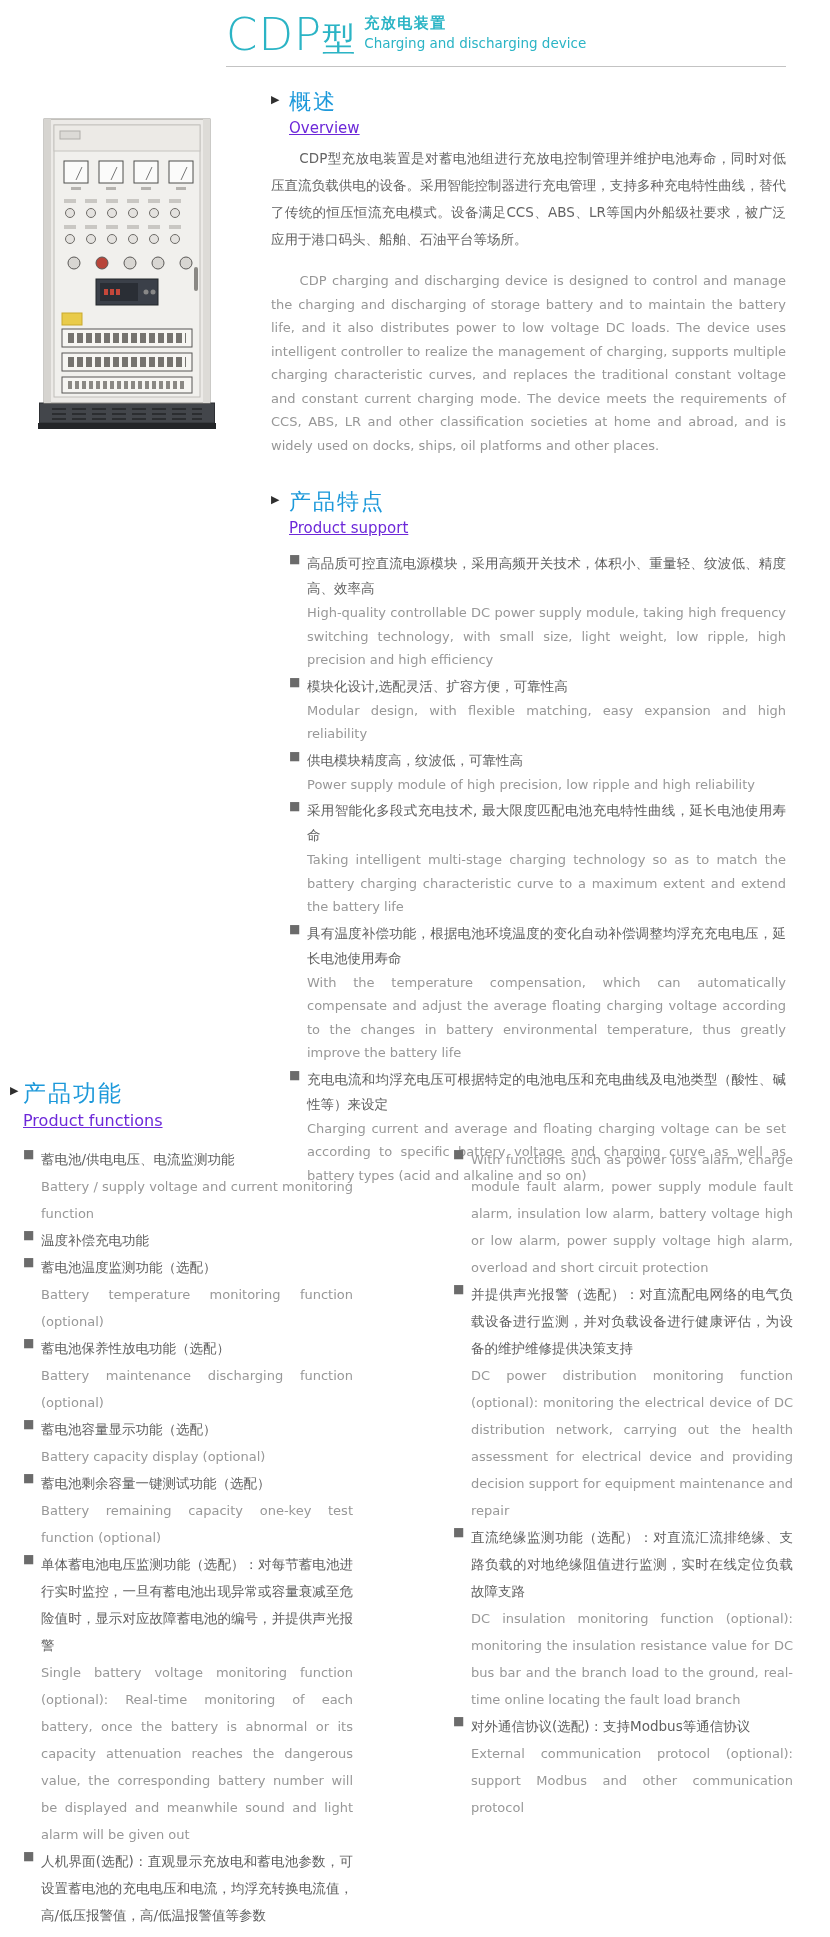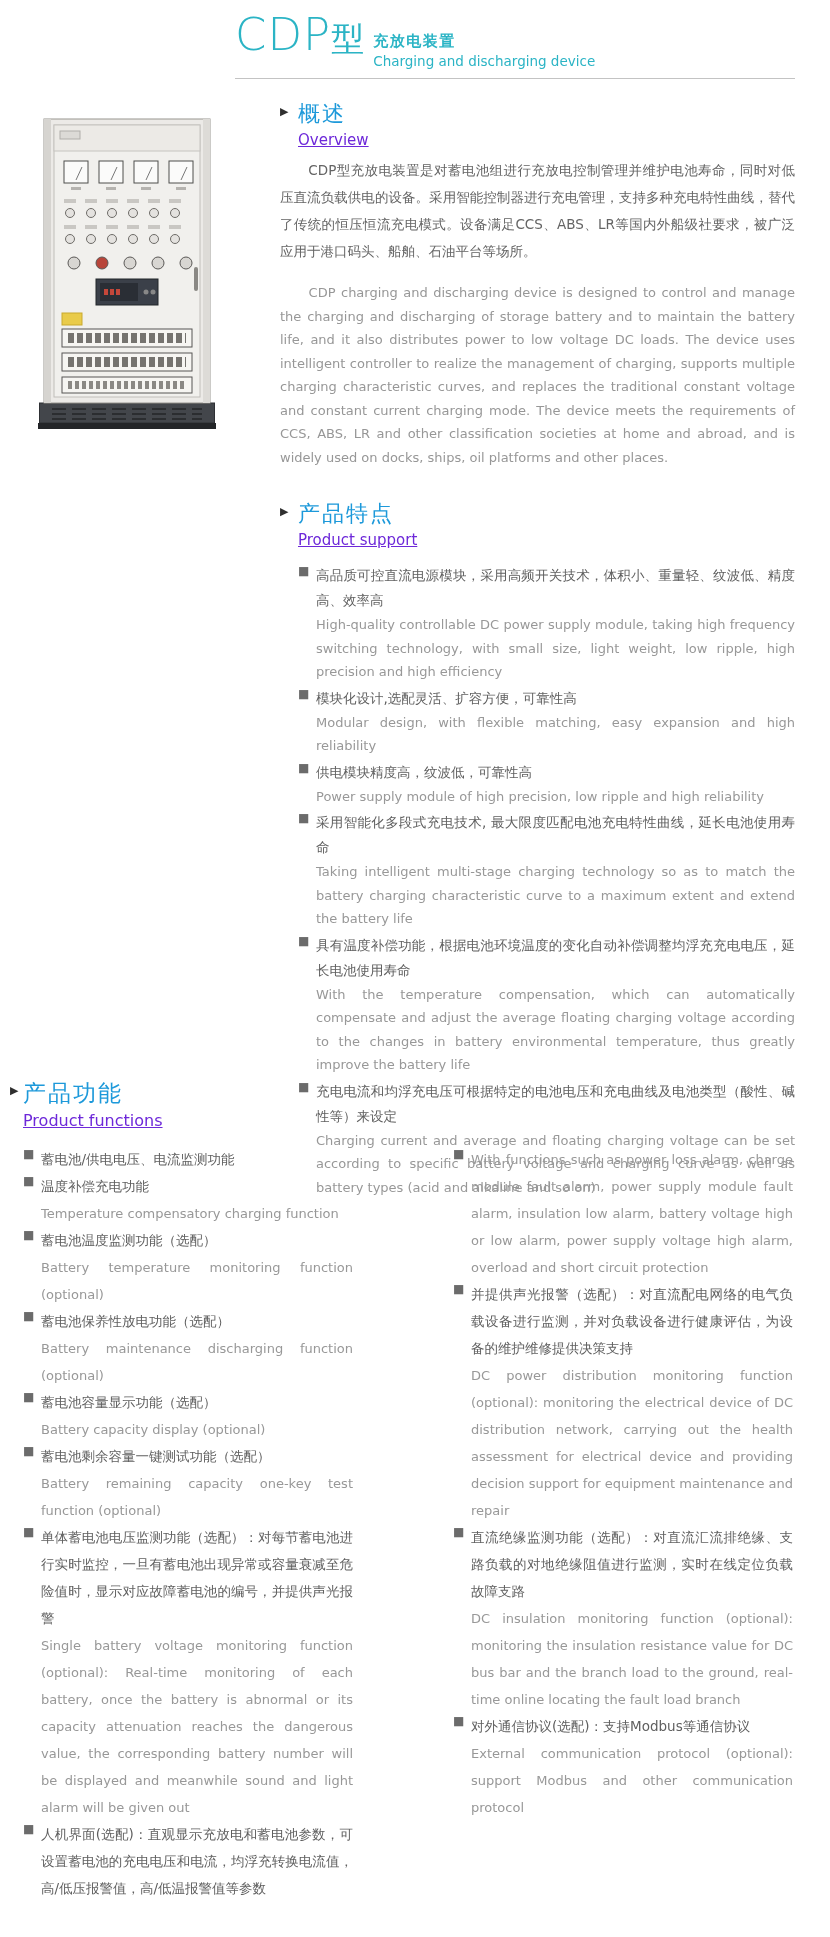--- a/index.html
+++ b/index.html
@@ -1,25 +1,25 @@
 <!DOCTYPE html>
 <html><head>
 <meta charset="utf-8">
 <style>
   html,body{margin:0;padding:0;background:#ffffff;}
   .page{position:relative;width:830px;height:1937px;background:#fff;overflow:hidden;
         font-family:"DejaVu Sans","Liberation Sans",sans-serif;-webkit-font-smoothing:antialiased;}
 
   
-  .topcol{position:absolute;left:235px;top:12px;width:560px;}
+  .topcol{position:absolute;left:226px;top:12px;width:560px;}
   .titlerow{display:flex;align-items:flex-start;}
   .model{line-height:1;white-space:nowrap;}
   .m1{font-size:45px;font-weight:300;color:#2bb4c5;letter-spacing:1px;}
   .m2{font-size:33px;font-weight:300;color:#2bb4c5;}
-  .subtitle{margin-left:9px;margin-top:20px;}
+  .subtitle{margin-left:9px;margin-top:2px;}
   .sub-zh{font-size:15px;color:#2bb4c5;letter-spacing:1.5px;font-weight:bold;}
   .sub-en{font-size:13.5px;color:#2bb4c5;margin-top:2px;}
   .rule{border-top:1px solid #c3c3c3;margin-top:9px;}
 
   
   .sec{margin-top:20px;margin-left:45px;}
   .sec-head{display:flex;}
   .mk{width:18px;font-size:11px;color:#2f2f2f;padding-top:6px;flex:none;}
   .h-zh{font-size:22px;color:#1d99da;letter-spacing:2px;}
   .h-en{font-size:15px;color:#6d28d9;margin-top:2px;text-decoration:underline;}
@@ -215,25 +215,25 @@
       <div>
         <div class="h-zh">产品功能</div>
         <div class="h-en">Product functions</div>
       </div>
     </div>
     <div class="cols">
       <div class="col-l">
         <div class="item">
           <span class="bullet">■</span>
           <span class="zh-t">蓄电池/供电电压、电流监测功能</span>
+          <span class="en-t">Battery / supply voltage and current monitoring function</span>
         </div>
         <div class="item">
           <span class="bullet">■</span>
           <span class="zh-t">温度补偿充电功能</span>
-          <span class="en-t">Temperature compensatory charging function</span>
         </div>
         <div class="item">
           <span class="bullet">■</span>
           <span class="zh-t">蓄电池温度监测功能（选配）</span>
           <span class="en-t">Battery temperature monitoring function (optional)</span>
         </div>
         <div class="item">
           <span class="bullet">■</span>
           <span class="zh-t">蓄电池保养性放电功能（选配）</span>
           <span class="en-t">Battery maintenance discharging function (optional)</span>

